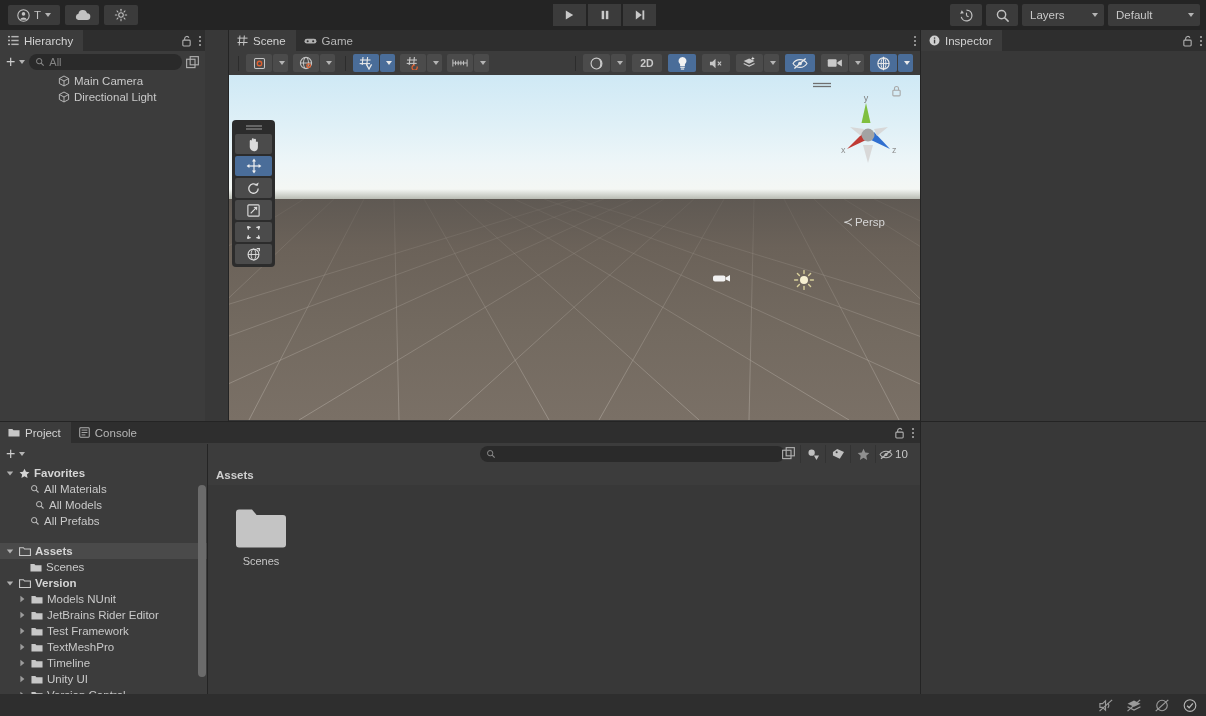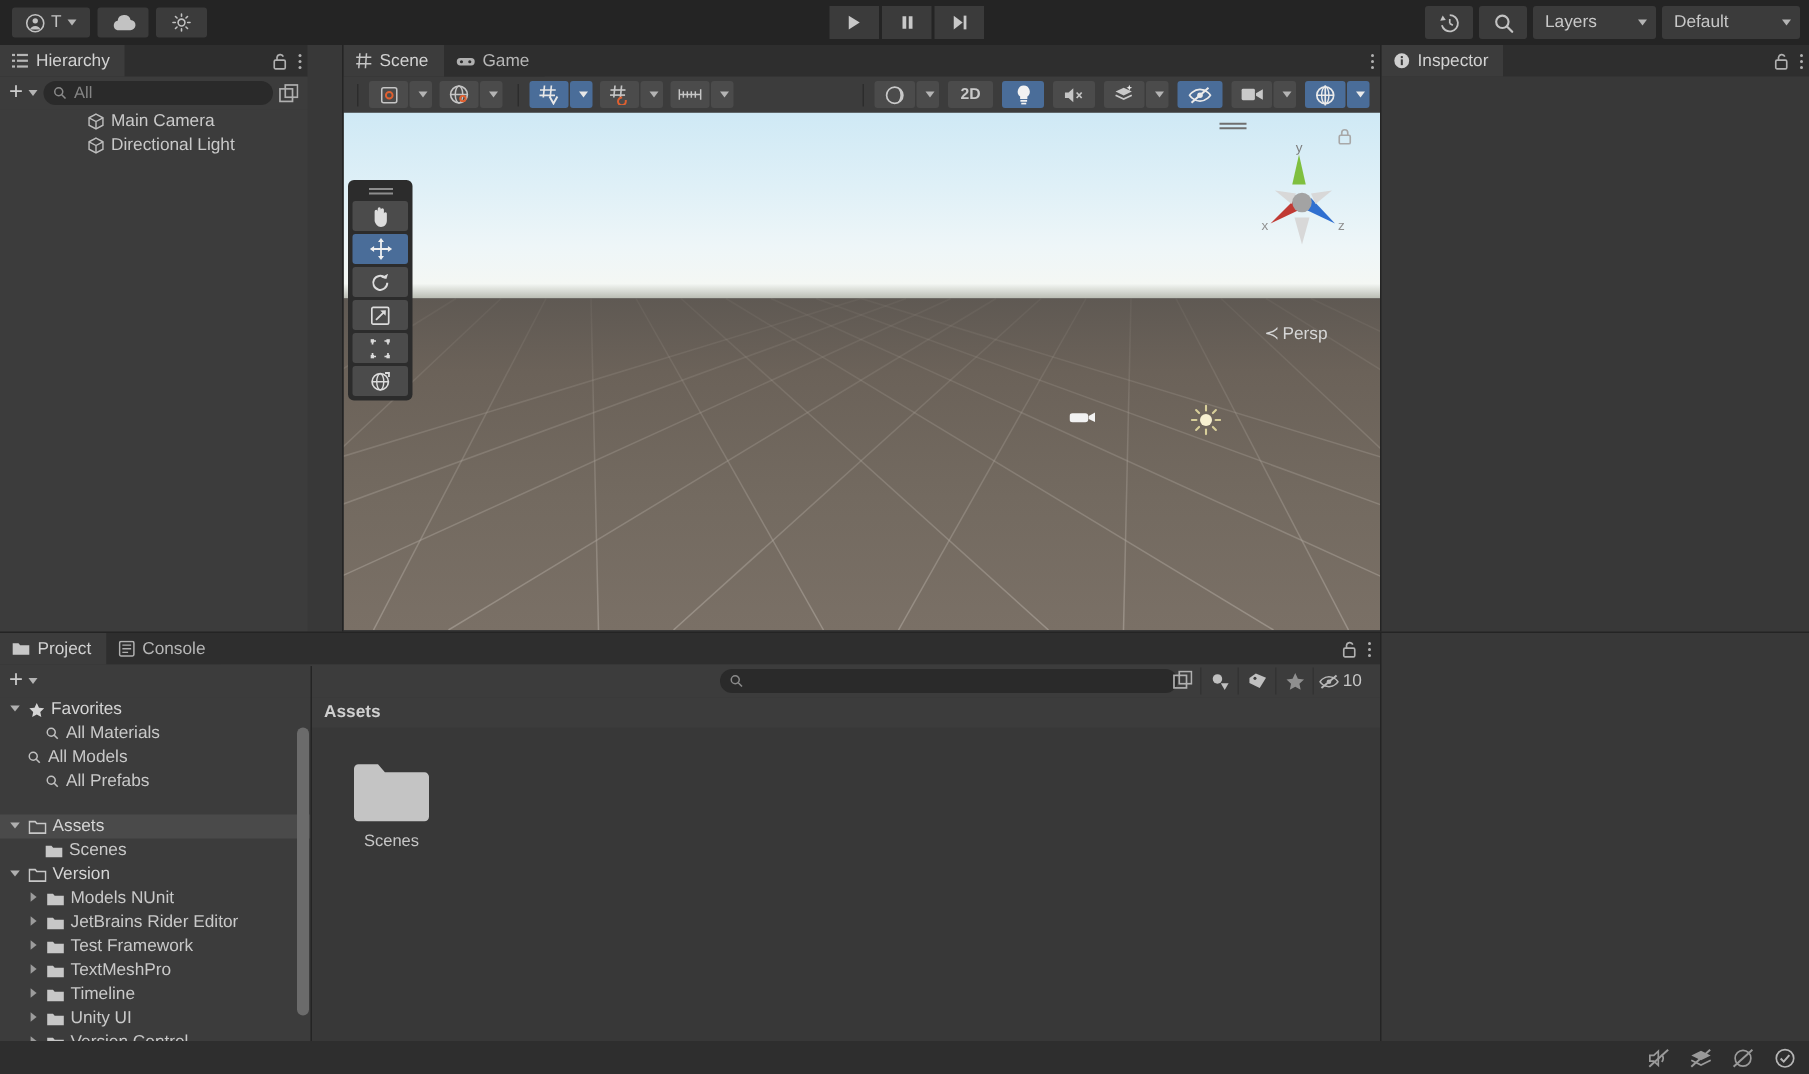--- a/index.html
+++ b/index.html
@@ -174,21 +174,21 @@
   .pfi {
     width:25px; height:18px; display:flex; align-items:center; justify-content:center;
     border-left:1px solid #333;
   }
   .p-split { display:flex; height:250px; }
   .p-tree {
     width:207px; background:#3c3c3c; position:relative; overflow:hidden;
   }
   .p-tree .row { font-size:11.5px; height:16px; }
   .p-tree .row.sel { background:#4a4a4a; }
-  .p-tree .row.bold { font-weight:normal; color:#d5d5d5; }
+  .p-tree .row.bold { font-weight:bold; color:#d5d5d5; }
   .tree-scroll {
     position:absolute; right:1px; top:0; width:8px; height:250px; background:#3c3c3c;
   }
   .tree-thumb {
     position:absolute; right:1px; top:20px; width:8px; height:192px;
     background:#6b6b6b; border-radius:4px;
   }
   .scroll-arrow { position:absolute; right:1px; font-size:8px; color:#a0a0a0; text-align:center; width:8px;}
   .p-content { flex:1; background:#383838; position:relative; }
   .p-crumb {
@@ -819,21 +819,21 @@
             </svg>
           <span>Favorites</span>
         </div>
         <div class="row" style="padding-left:30px">
           <svg width="10" height="10" viewBox="0 0 12 12">
               <circle cx="5" cy="5" r="3.2" fill="none" stroke="#c0c0c0" stroke-width="1.2"></circle>
               <line x1="7.4" y1="7.4" x2="10.2" y2="10.2" stroke="#c0c0c0" stroke-width="1.3"></line>
             </svg>
           <span>All Materials</span>
         </div>
-        <div class="row" style="padding-left:18px">
+        <div class="row" style="padding-left:35px">
           <svg width="10" height="10" viewBox="0 0 12 12">
               <circle cx="5" cy="5" r="3.2" fill="none" stroke="#c0c0c0" stroke-width="1.2"></circle>
               <line x1="7.4" y1="7.4" x2="10.2" y2="10.2" stroke="#c0c0c0" stroke-width="1.3"></line>
             </svg>
           <span>All Models</span>
         </div>
         <div class="row" style="padding-left:30px">
           <svg width="10" height="10" viewBox="0 0 12 12">
               <circle cx="5" cy="5" r="3.2" fill="none" stroke="#c0c0c0" stroke-width="1.2"></circle>
               <line x1="7.4" y1="7.4" x2="10.2" y2="10.2" stroke="#c0c0c0" stroke-width="1.3"></line>

